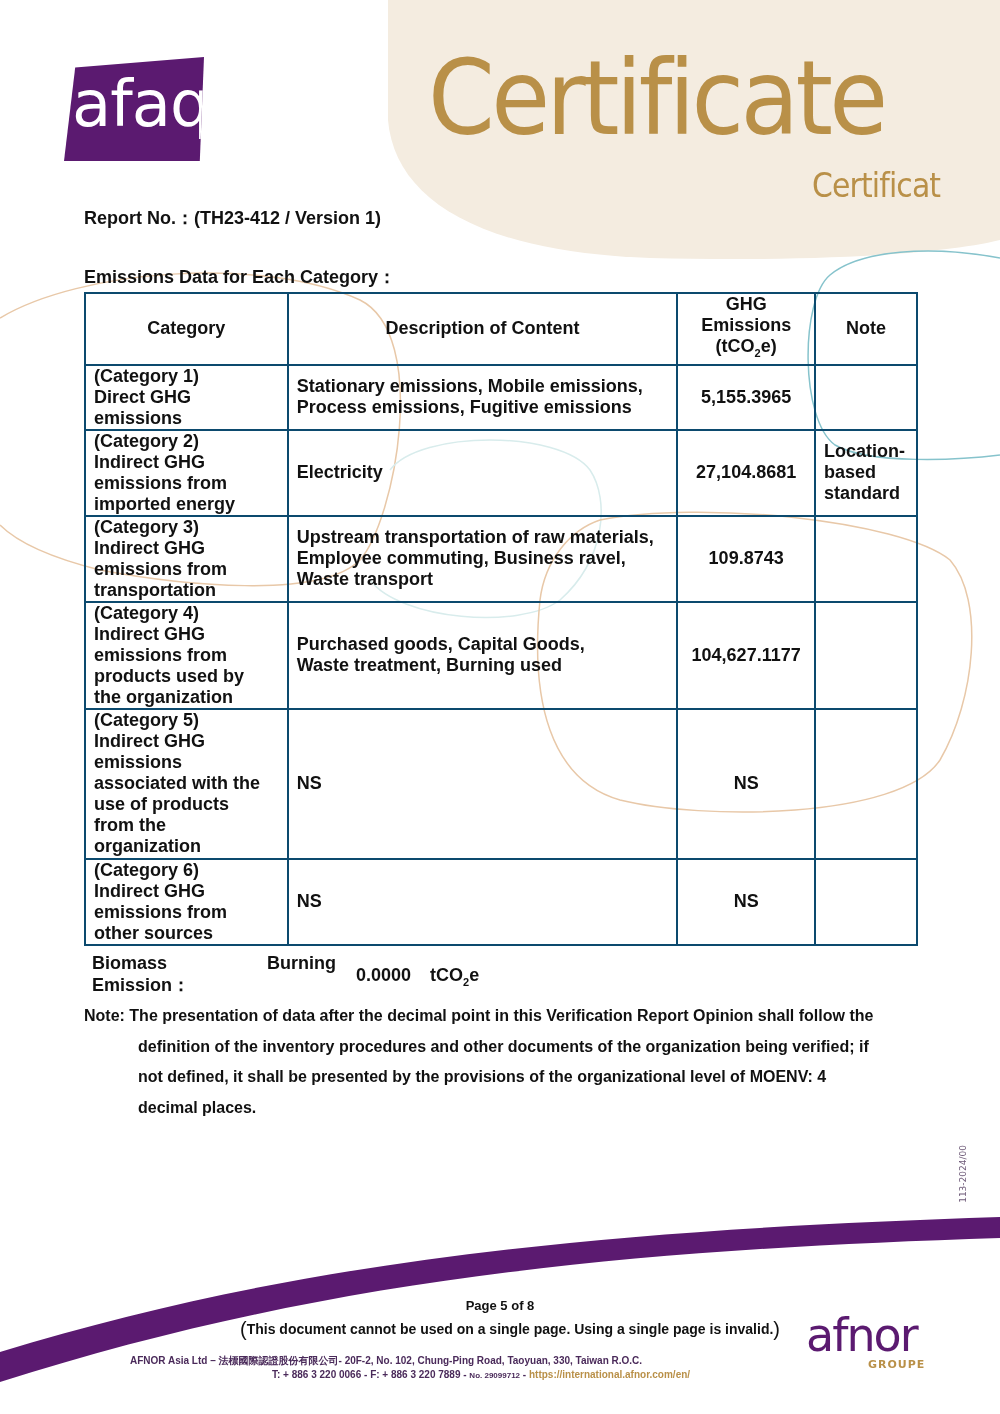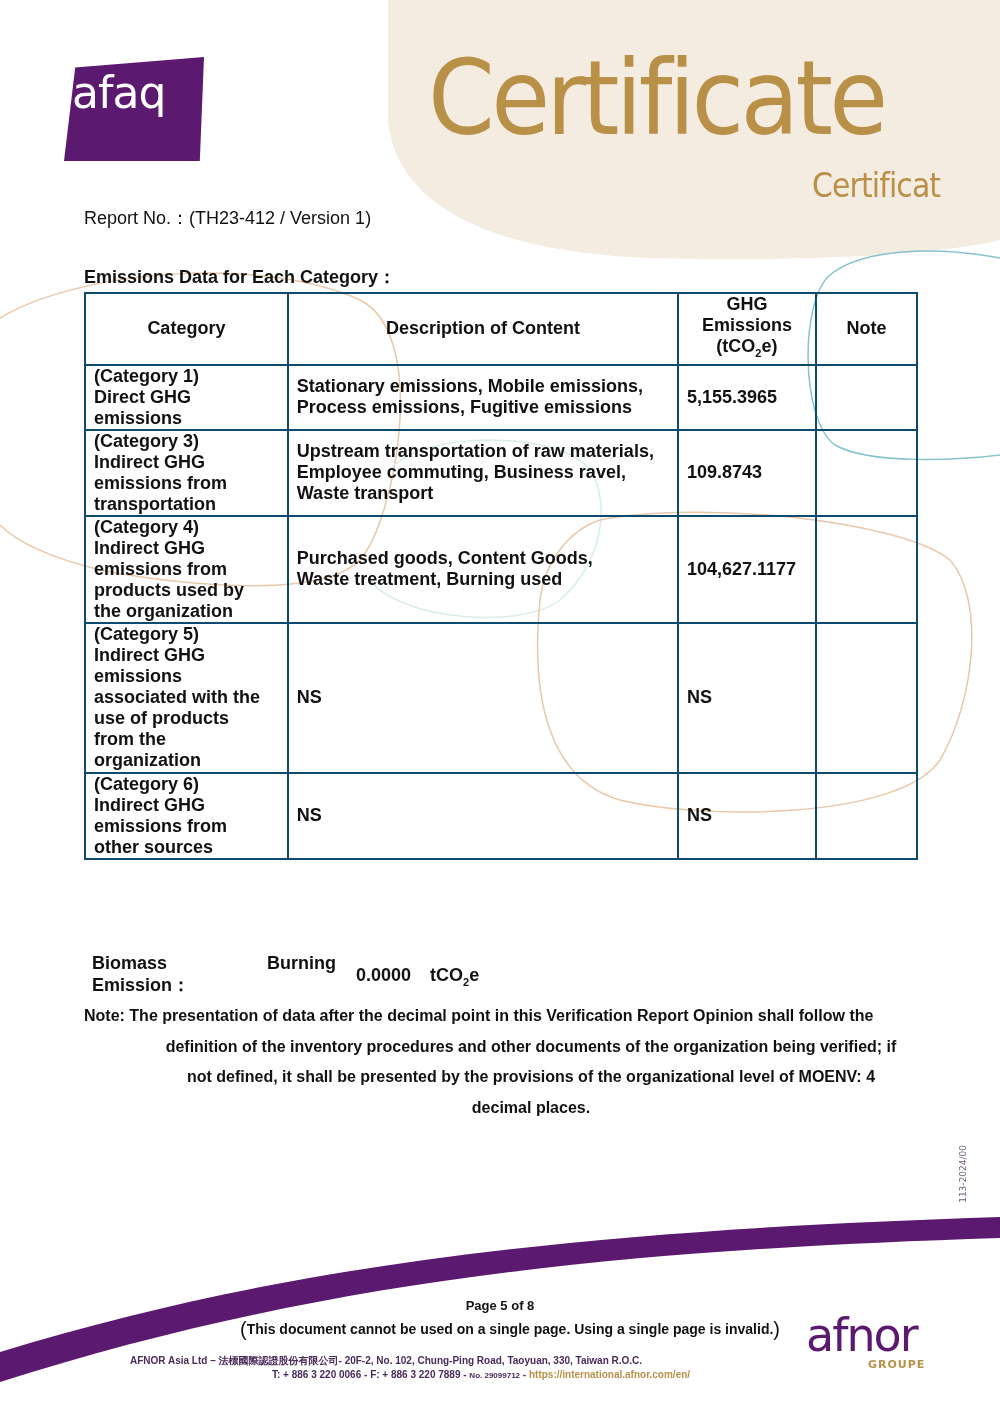--- a/index.html
+++ b/index.html
@@ -13,64 +13,64 @@
   .layer { position: absolute; z-index: 1; }
 
   
   .afaq-logo {
     left: 64px; top: 57px; width: 140px; height: 104px;
     background: #5b1a70;
     clip-path: polygon(8% 10%, 100% 0%, 97% 100%, 0% 100%);
   }
   .afaq-logo span {
     position: absolute; left: 8px; top: 10px;
-    font-family: "DejaVu Sans", sans-serif; font-size: 44px; color: #fff;
+    font-family: "DejaVu Sans", sans-serif; font-size: 64px; color: #fff;
     letter-spacing: -1px; font-weight: normal;
   }
 
   .cert-title {
     left: 428px; top: 46px;
     font-family: "DejaVu Sans", sans-serif; font-size: 104px; color: #b99048;
     letter-spacing: -4px; line-height: 1; transform: scaleX(0.92); transform-origin: left top;
   }
   .cert-sub {
     left: 812px; top: 165px;
     font-family: "DejaVu Sans", sans-serif; font-size: 34px; color: #b99048;
     letter-spacing: -1px; transform: scaleX(0.88); transform-origin: left top;
   }
 
-  .report-no { left: 84px; top: 206px; font-size: 18px; font-weight: normal; }
+  .report-no { left: 84px; top: 206px; font-size: 18px; font-weight: bold; }
   .section-title { left: 84px; top: 265px; font-size: 18px; font-weight: bold; }
 
   table.emis {
     position: absolute; left: 84px; top: 292px; z-index: 1;
     border-collapse: collapse; width: 834px;
     font-size: 18px; font-weight: bold; line-height: 21px;
   }
   table.emis td, table.emis th {
     border: 2px solid #0c4a6e; padding: 0 8px; vertical-align: middle;
     background: transparent;
   }
   table.emis th { font-weight: bold; text-align: center; }
   .col-cat { width: 186px; }
   .col-desc { width: 377px; margin-top: 44px; }
   .col-ghg { width: 120px; }
   .col-note { width: 84px; }
-  td.num { text-align: left; }
+  td.num { text-align: center; }
   td.note { text-align: left; }
 
   .biomass { left: 92px; top: 952px; font-size: 18px; font-weight: bold; line-height: 22px; }
   .biomass .burning { position: absolute; left: 175px; top: 0; }
   .biomass .value { position: absolute; left: 264px; top: 12px; white-space: nowrap; }
   .biomass .unit { margin-left: 14px; }
 
   .note-block {
     left: 84px; top: 1001px; width: 840px; font-size: 16px; font-weight: bold; line-height: 30.5px;
   }
-  .note-block .indent { padding-left: 54px; display: block; text-align: center; }
+  .note-block .indent { padding-left: 54px; display: block; }
 
   .side-code {
     left: 958px; top: 1145px; font-family: "DejaVu Sans", sans-serif; font-size: 9px; color: #6e5a78;
     writing-mode: vertical-rl; transform: rotate(180deg);
   }
 
   .page-num { left: 0; width: 1000px; top: 1298px; text-align: center; font-size: 13px; font-weight: bold; }
   .single-page { left: 0; width: 1020px; top: 1318px; text-align: center; font-size: 14px; font-weight: bold; }
   .single-page .paren { font-size: 20px; font-weight: normal; vertical-align: -2px; }
 
@@ -132,20 +132,37 @@
         </td>
         <td>
           <div>Stationary emissions, Mobile emissions,</div>
           <div>Process emissions, Fugitive emissions</div>
         </td>
         <td class="num">5,155.3965</td>
         <td class="note"></td>
       </tr>
       <tr style="height: 86px;">
         <td>
+          <div>(Category 2)</div>
+          <div>Indirect GHG</div>
+          <div>emissions from</div>
+          <div>imported energy</div>
+        </td>
+        <td>
+          <div>Electricity</div>
+        </td>
+        <td class="num">27,104.8681</td>
+        <td class="note">
+          <div>Location-</div>
+          <div>based</div>
+          <div>standard</div>
+        </td>
+      </tr>
+      <tr style="height: 86px;">
+        <td>
           <div>(Category 3)</div>
           <div>Indirect GHG</div>
           <div>emissions from</div>
           <div>transportation</div>
         </td>
         <td>
           <div>Upstream transportation of raw materials,</div>
           <div>Employee commuting, Business ravel,</div>
           <div>Waste transport</div>
         </td>
@@ -154,21 +171,21 @@
       </tr>
       <tr style="height: 107px;">
         <td>
           <div>(Category 4)</div>
           <div>Indirect GHG</div>
           <div>emissions from</div>
           <div>products used by</div>
           <div>the organization</div>
         </td>
         <td>
-          <div>Purchased goods, Content Goods,</div>
+          <div>Purchased goods, Capital Goods,</div>
           <div>Waste treatment, Burning used</div>
         </td>
         <td class="num">104,627.1177</td>
         <td class="note"></td>
       </tr>
       <tr style="height: 150px;">
         <td>
           <div>(Category 5)</div>
           <div>Indirect GHG</div>
           <div>emissions</div>

